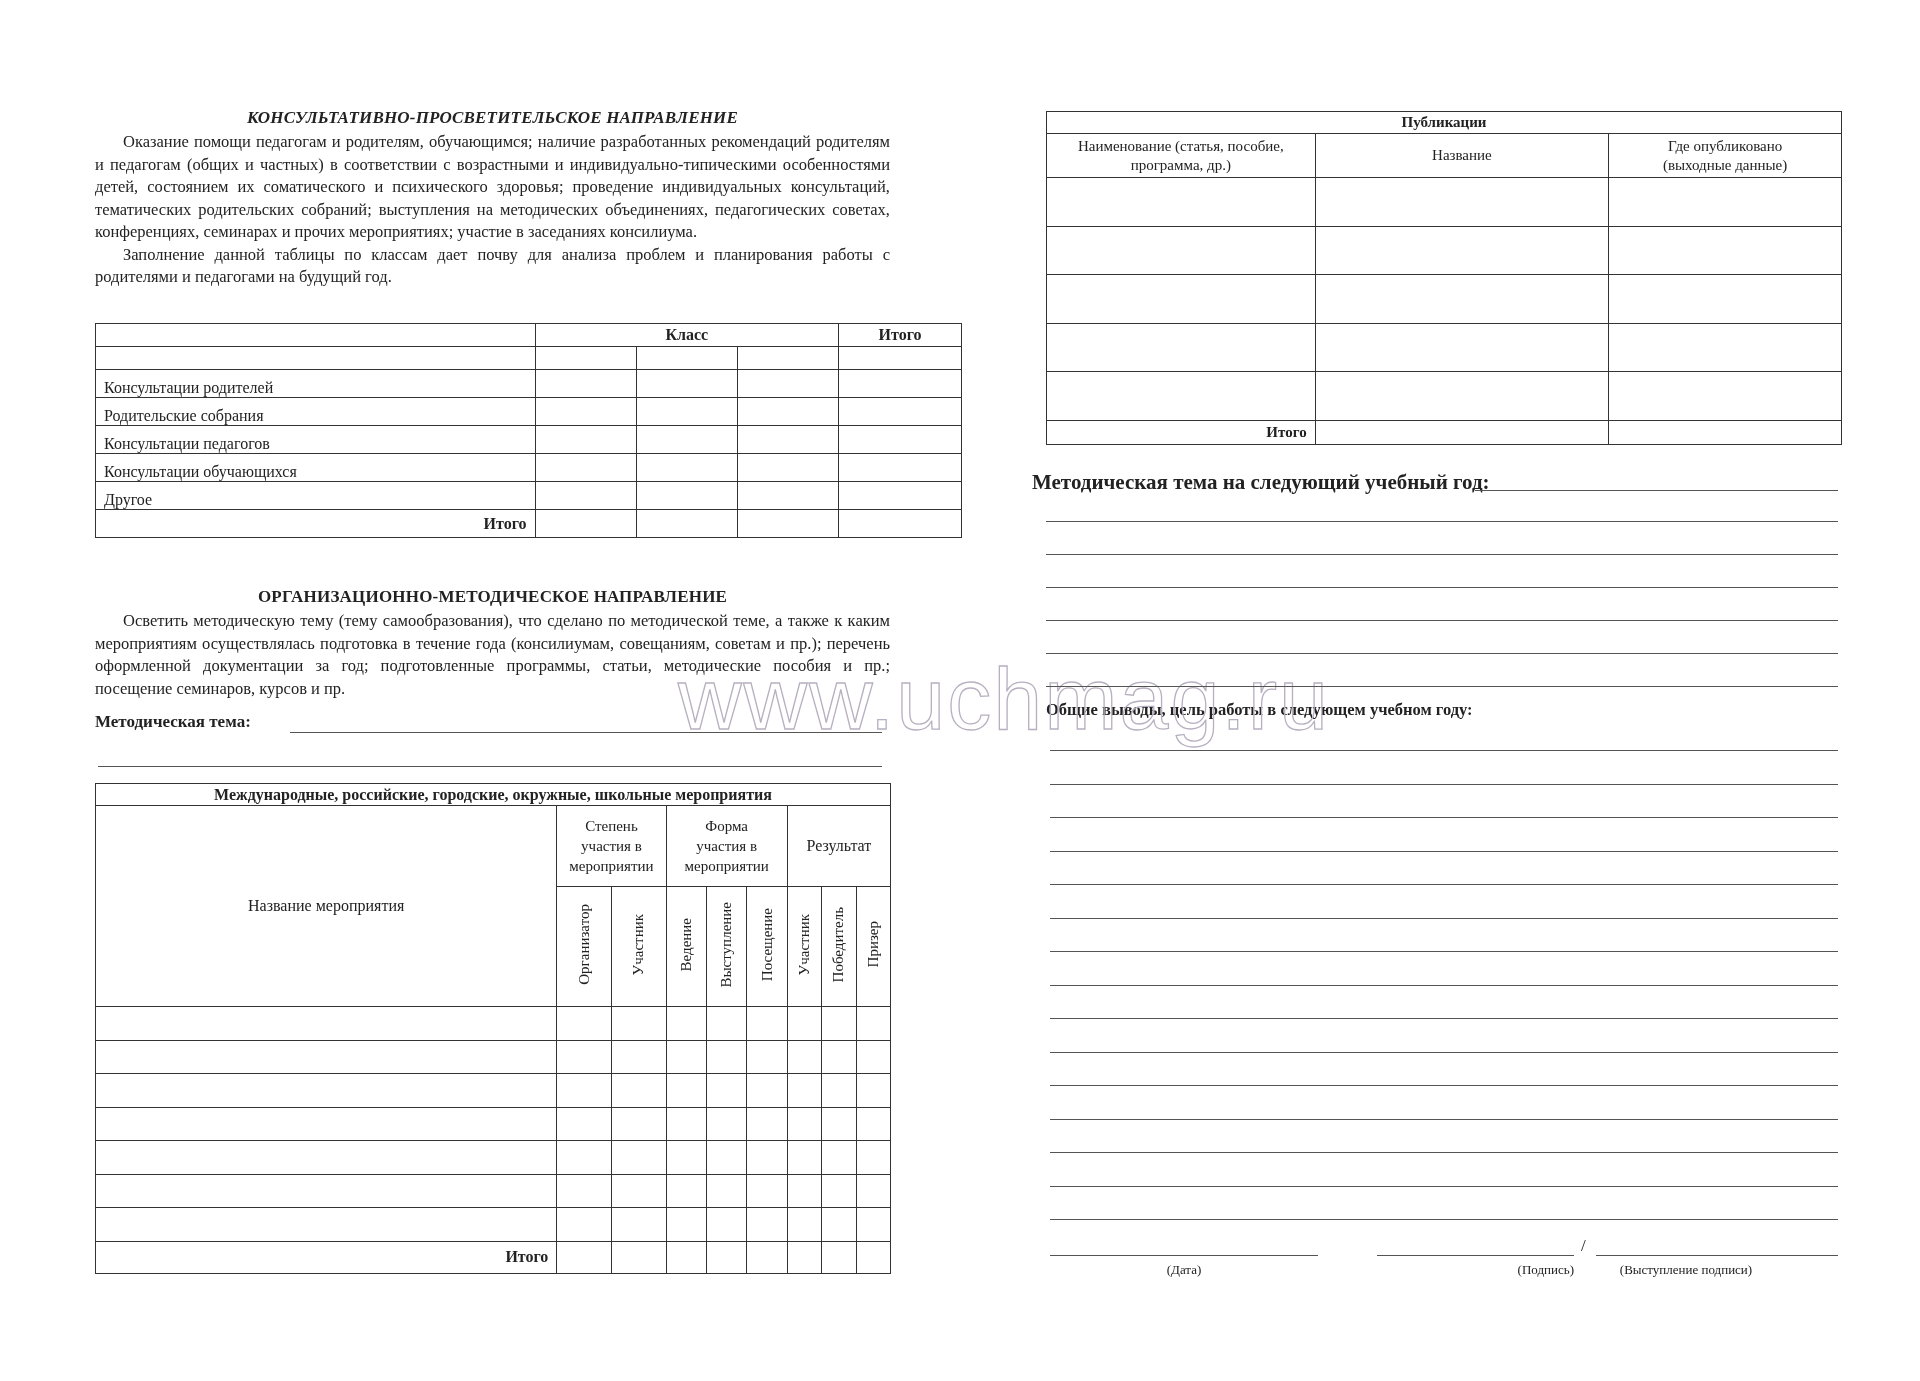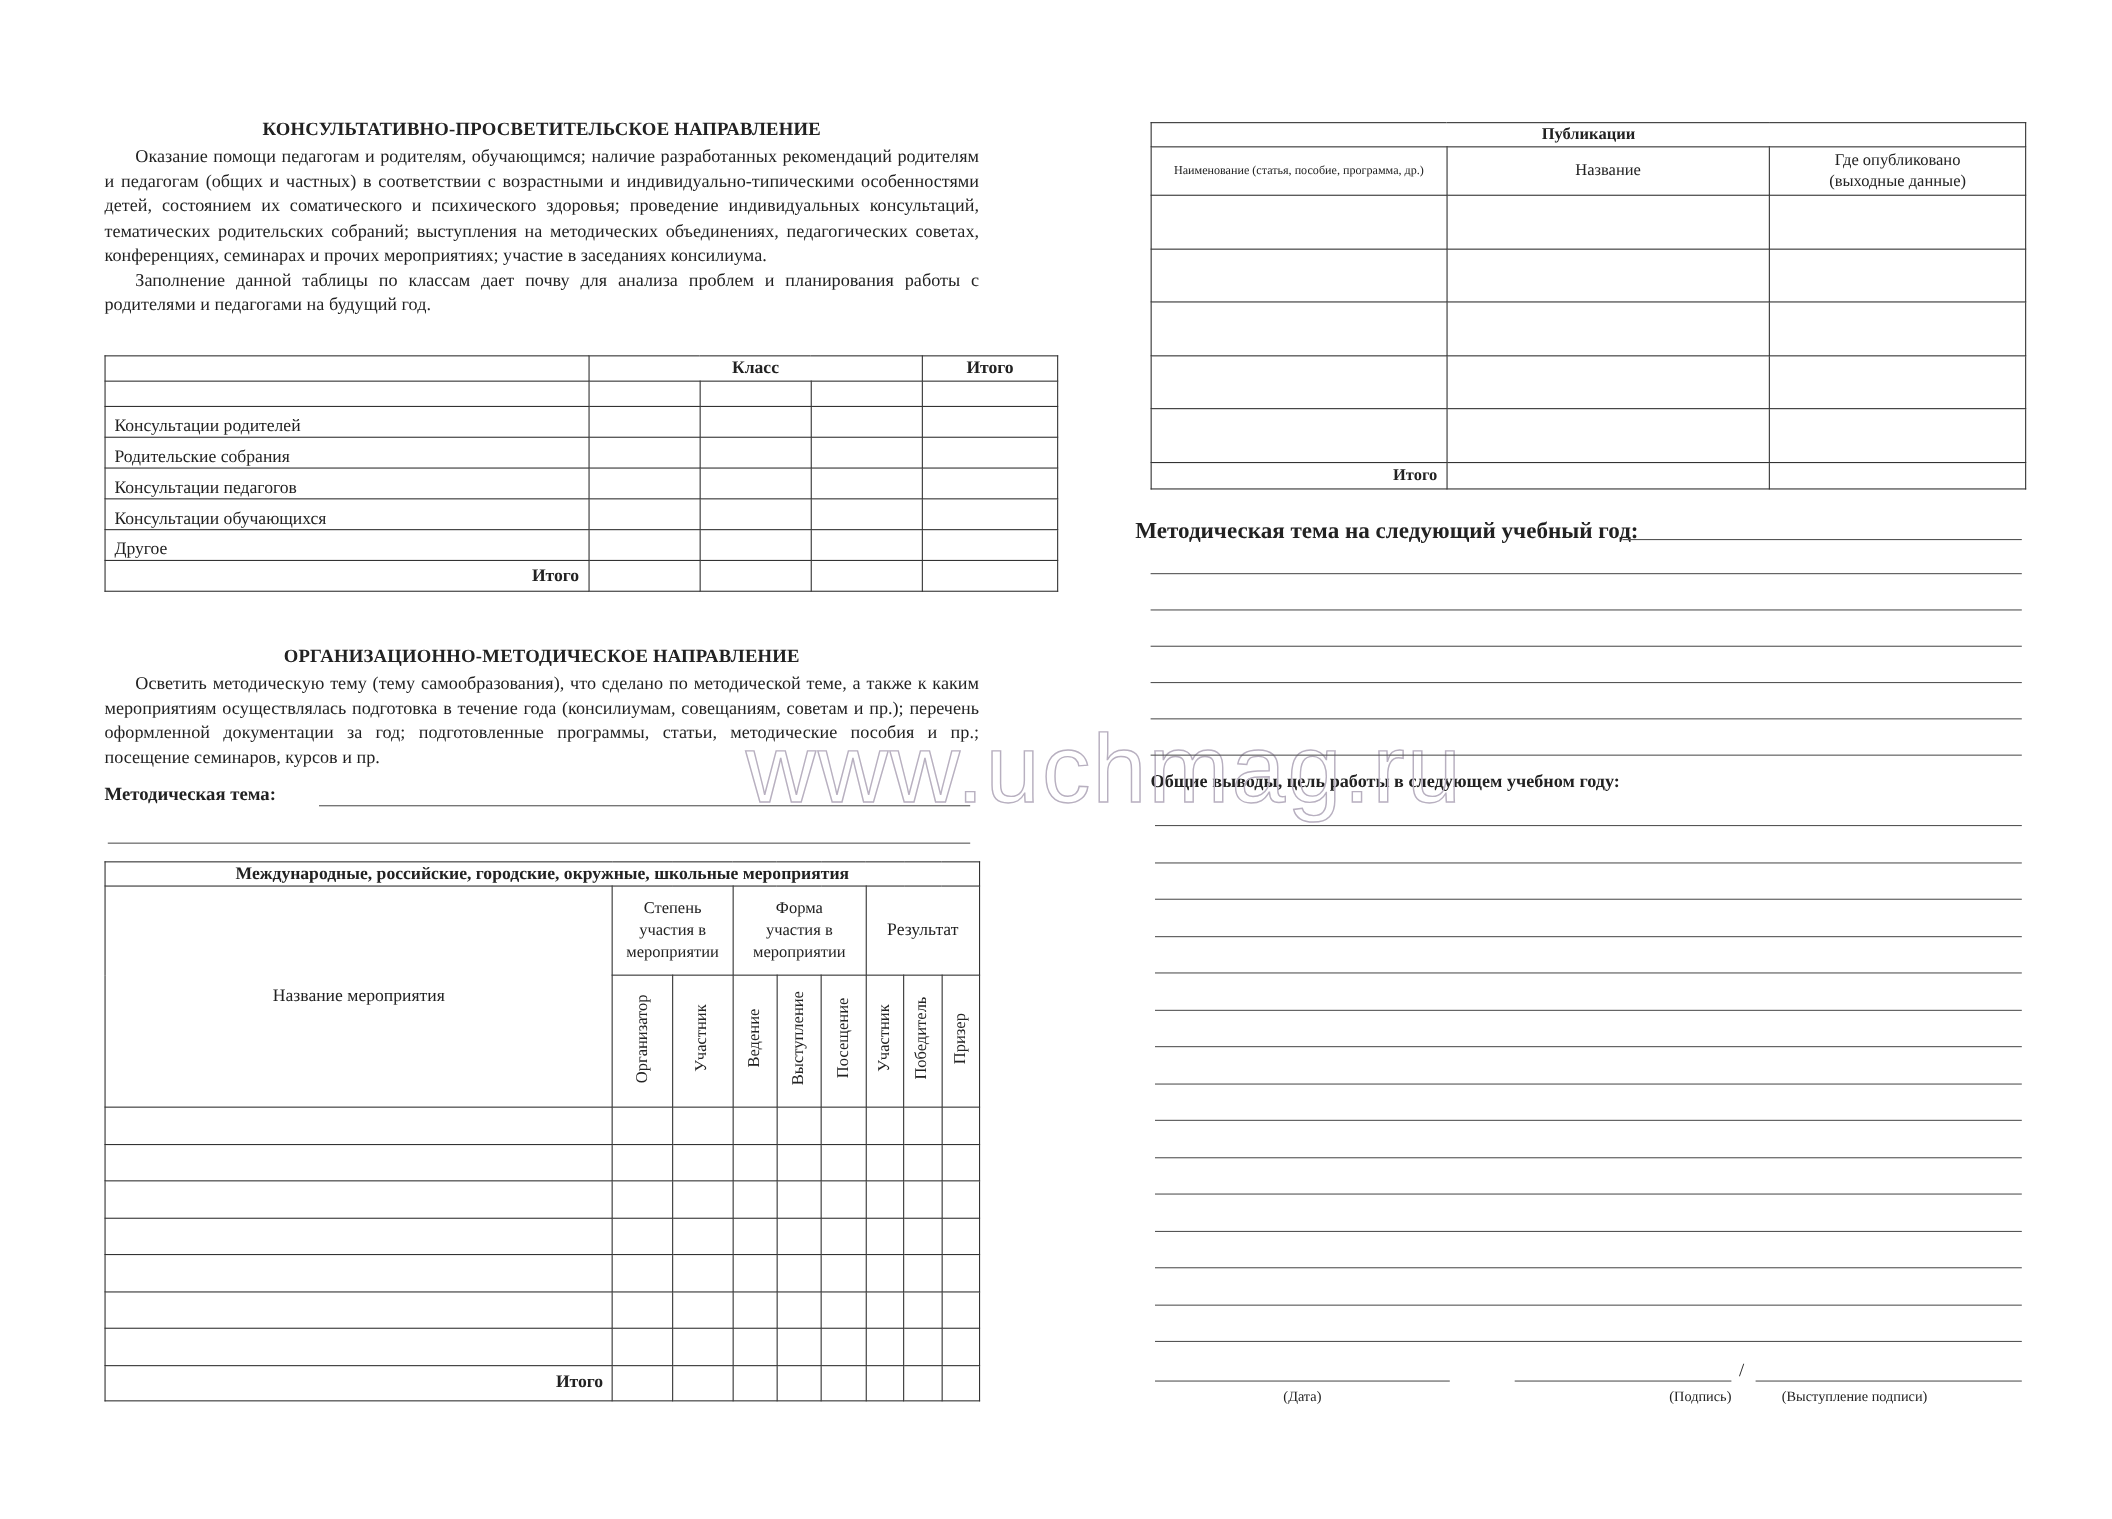--- a/index.html
+++ b/index.html
@@ -17,21 +17,21 @@
   .vert { writing-mode:vertical-rl; transform:rotate(180deg); font-size:15px; white-space:nowrap; display:inline-block; }
   .line { position:absolute; height:0; border-top:1.5px solid #555; }
   .label-strong { font-weight:bold; font-size:17px; }
   .sig-cap { font-size:13px; text-align:center; position:absolute; }
   .watermark { position:absolute; font-family:"Liberation Sans", sans-serif; font-size:88px;
     color:transparent; -webkit-text-stroke:1.3px #b8b0c0; letter-spacing:2px; pointer-events:none; }
 </style>
 </head>
 <body>
 
-<div class="abs h-sec" style="left:95px; top:108px; width:795px;">КОНСУЛЬТАТИВНО-ПРОСВЕТИТЕЛЬСКОЕ НАПРАВЛЕНИЕ</div>
+<div class="abs h-sec" style="left:95px; top:108px; width:795px;font-style:italic;">КОНСУЛЬТАТИВНО-ПРОСВЕТИТЕЛЬСКОЕ НАПРАВЛЕНИЕ</div>
 <div class="abs" style="left:95px; top:131px; width:795px;">
   <p class="para">Оказание помощи педагогам и родителям, обучающимся; наличие разработанных рекомендаций родителям и педагогам (общих и частных) в соответствии с возрастными и индивидуально-типическими особенностями детей, состоянием их соматического и психического здоровья; проведение индивидуальных консультаций, тематических родительских собраний; выступления на методических объединениях, педагогических советах, конференциях, семинарах и прочих мероприятиях; участие в заседаниях консилиума.</p>
   <p class="para">Заполнение данной таблицы по классам дает почву для анализа проблем и планирования работы с родителями и педагогами на будущий год.</p>
 </div>
 
 <table class="grid" style="left:95px; top:323px; width:867px;">
   <colgroup>
       <col style="width:404px">
       <col style="width:93px">
       <col style="width:93px">
@@ -236,21 +236,21 @@
   <colgroup>
       <col style="width:269px">
       <col style="width:294px">
       <col style="width:233px">
     </colgroup>
   <tbody>
       <tr style="height:22px">
     <td colspan="3" class="center bold" style="font-size:15px">Публикации</td>
   </tr>
   <tr style="height:44px">
-    <td class="center" style="font-size:11px; line-height:19px; padding:0 4px !important;">Наименование (статья, пособие, программа, др.)</td>
+    <td class="center" style="font-size:15px; line-height:19px; padding:0 4px !important;">Наименование (статья, пособие, программа, др.)</td>
     <td class="center" style="font-size:15px">Название</td>
     <td class="center" style="font-size:15px; line-height:19px; padding:0 30px !important;">Где опубликовано (выходные данные)</td>
   </tr>
   </tbody>
     <tbody id="pub-body">
       <tr style="height: 48.5px;">
         <td></td>
         <td></td>
         <td></td>
       </tr>

